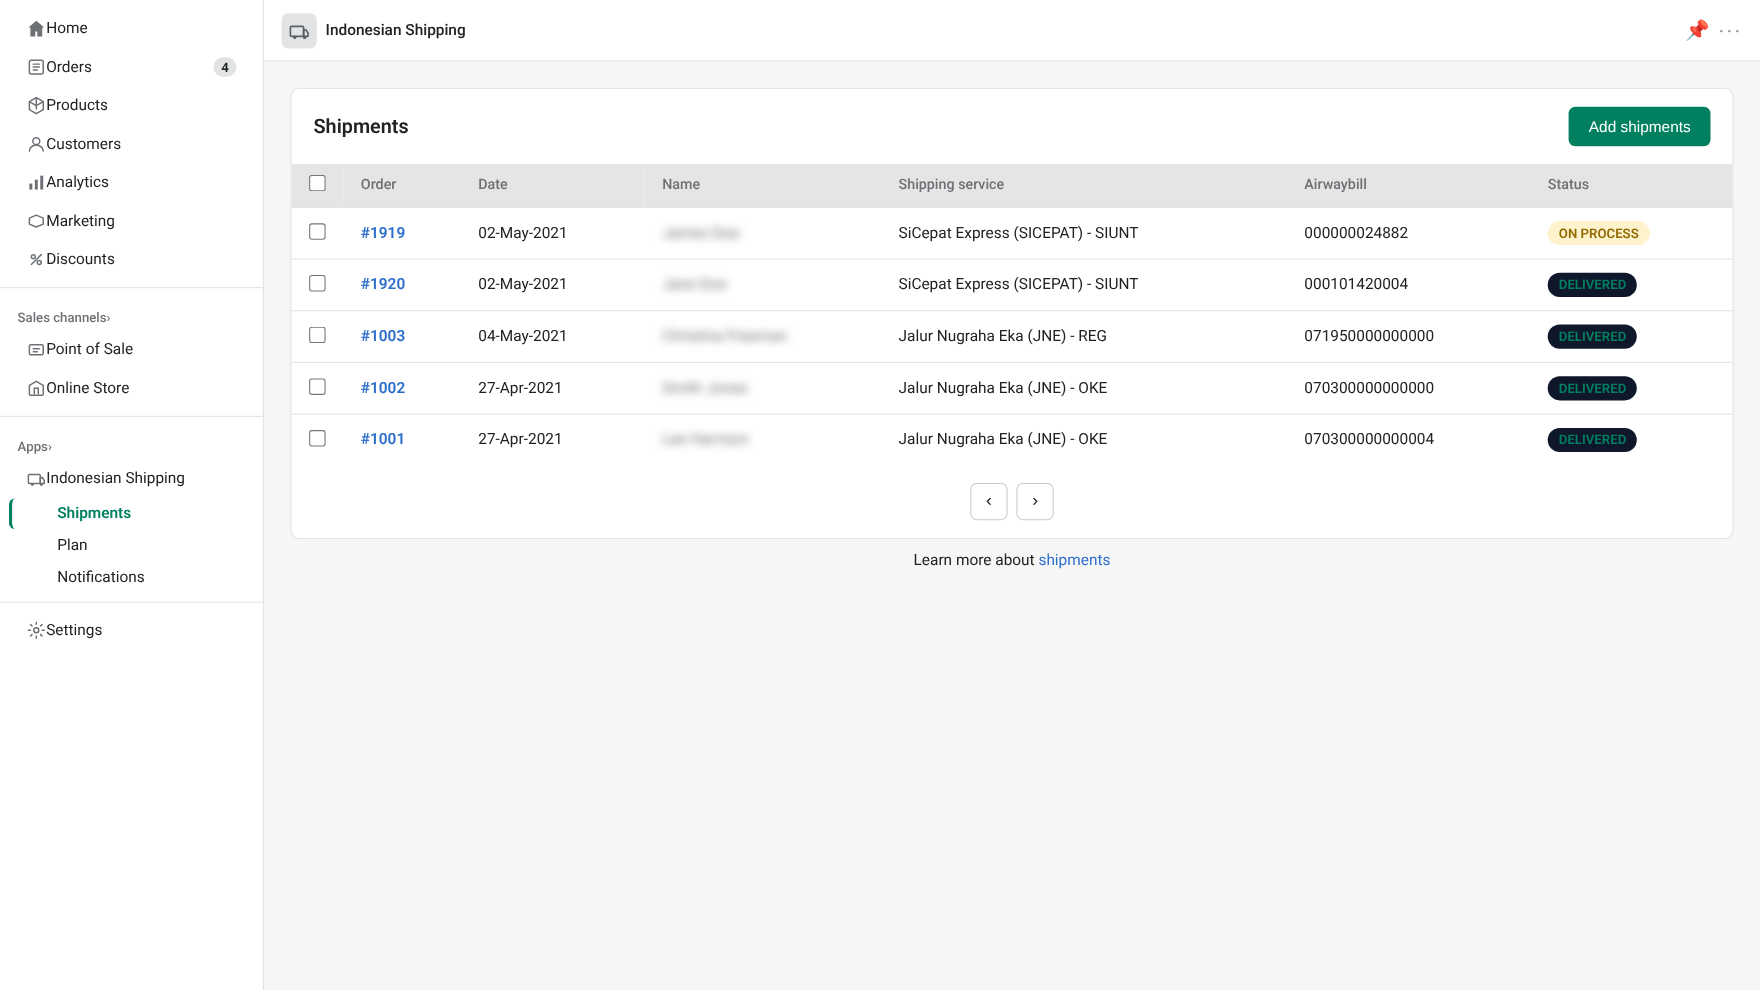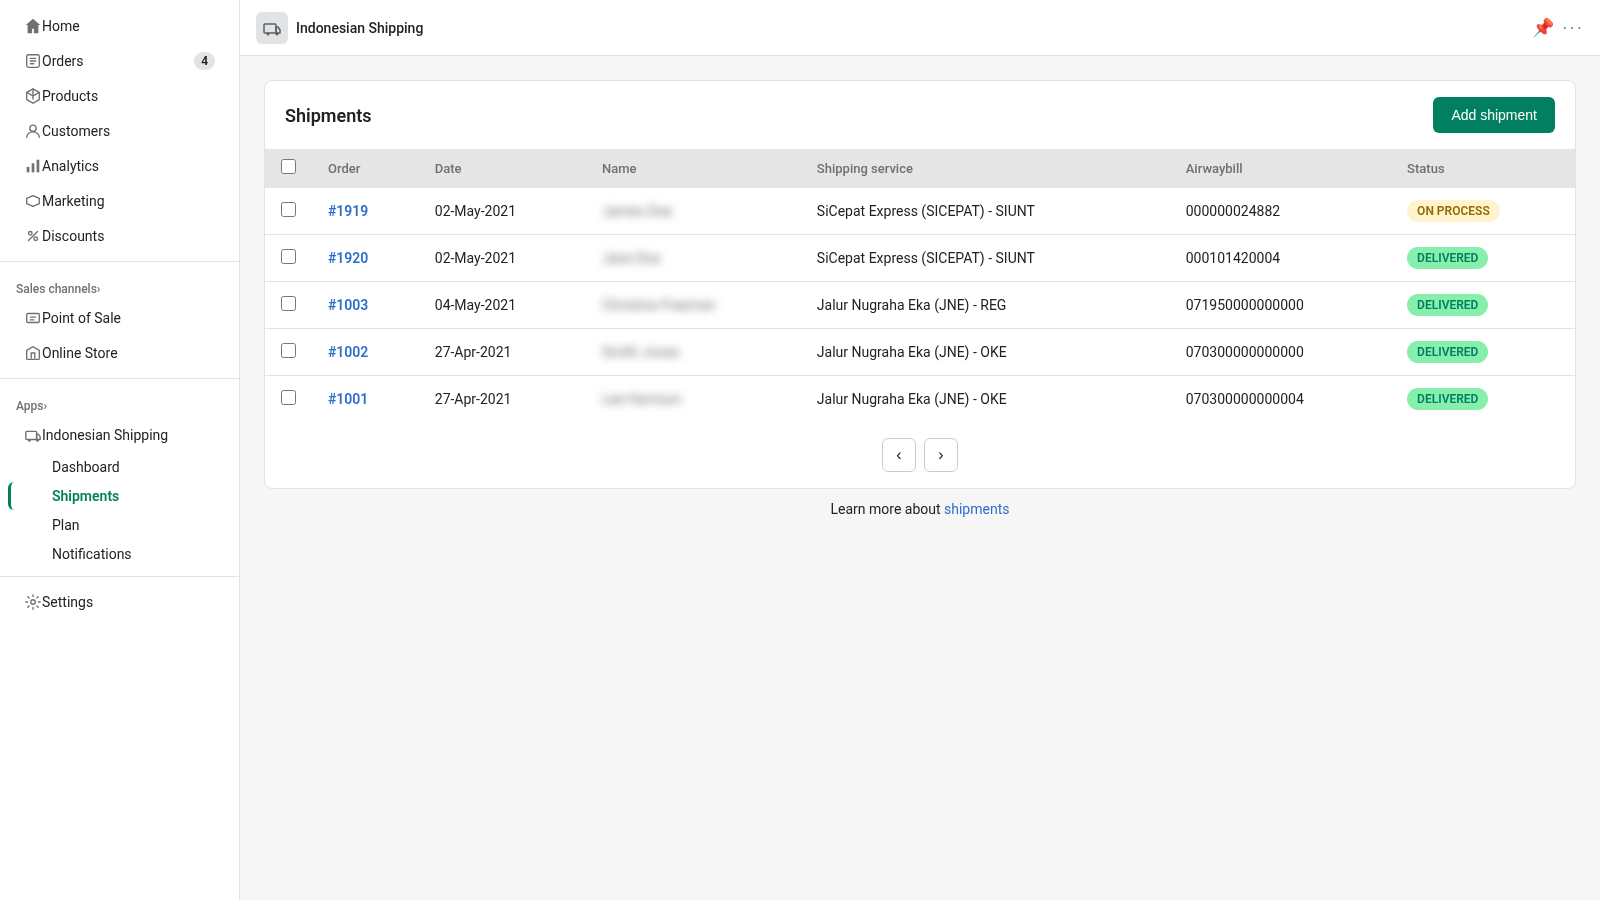--- a/index.html
+++ b/index.html
@@ -40,21 +40,21 @@
     thead tr { border-bottom: 1px solid #e1e3e5; }
     thead th { padding: 10px 16px; text-align: left; font-size: 13px; font-weight: 500; color: #6d7175; background: #e5e5e5; }
     tbody tr { border-bottom: 1px solid #e1e3e5; }
     tbody tr:last-child { border-bottom: none; }
     tbody td { padding: 12px 16px; font-size: 14px; }
     .order-link { color: #2c6ecb; font-weight: 600; text-decoration: none; }
     .blurred { filter: blur(4px); color: #6d7175; user-select: none; }
 
     .badge { display: inline-block; padding: 4px 10px; border-radius: 12px; font-size: 12px; font-weight: 600; }
     .badge-on-process { background: #fff3cd; color: #916a00; }
-    .badge-delivered { background: #86efac; color: #008060; }
+    .badge-delivered { background: #0f172a; color: #008060; }
 
     .checkbox-col { width: 40px; text-align: center; }
     input[type="checkbox"] { width: 15px; height: 15px; cursor: pointer; }
 
     
     .pagination { display: flex; align-items: center; justify-content: center; gap: 8px; padding: 16px; }
     .page-btn { width: 34px; height: 34px; border: 1px solid #c9cccf; background: #fff; border-radius: 6px; cursor: pointer; display: flex; align-items: center; justify-content: center; font-size: 16px; color: #202223; }
 
     .learn-more { text-align: center; padding: 12px; font-size: 14px; color: #202223; }
     .learn-more a { color: #2c6ecb; text-decoration: none; }
@@ -178,23 +178,20 @@
         <svg width="18" height="18" viewBox="0 0 20 20" fill="none">
             <rect x="2" y="6" width="12" height="9" rx="1" stroke="#6d7175" stroke-width="1.5"></rect>
             <path d="M14 9h2l2 3v3h-4V9z" stroke="#6d7175" stroke-width="1.5" stroke-linejoin="round"></path>
             <circle cx="6" cy="16" r="1.5" fill="#6d7175"></circle>
             <circle cx="15" cy="16" r="1.5" fill="#6d7175"></circle>
           </svg>
       </span>
       <span>Indonesian Shipping</span>
     </div>
 
-    <div class="sub-nav-item">
-      <span>Dashboard</span>
-    </div>
     <div class="sub-nav-item active">
       <span>Shipments</span>
     </div>
     <div class="sub-nav-item">
       <span>Plan</span>
     </div>
     <div class="sub-nav-item">
       <span>Notifications</span>
     </div>
 
@@ -229,21 +226,21 @@
       <span class="topbar-pin">📌</span>
       <span class="topbar-more">···</span>
     </div>
   </div>
 
   <div class="content">
 
     <div class="card">
       <div class="card-header">
         <h1 class="card-title">Shipments</h1>
-        <button class="add-btn">Add shipment</button>
+        <button class="add-btn">Add shipments</button>
       </div>
 
       <table>
         <thead>
           <tr>
             <th class="checkbox-col">
               <input type="checkbox" style="">
             </th>
             <th>Order</th>
             <th>Date</th>

